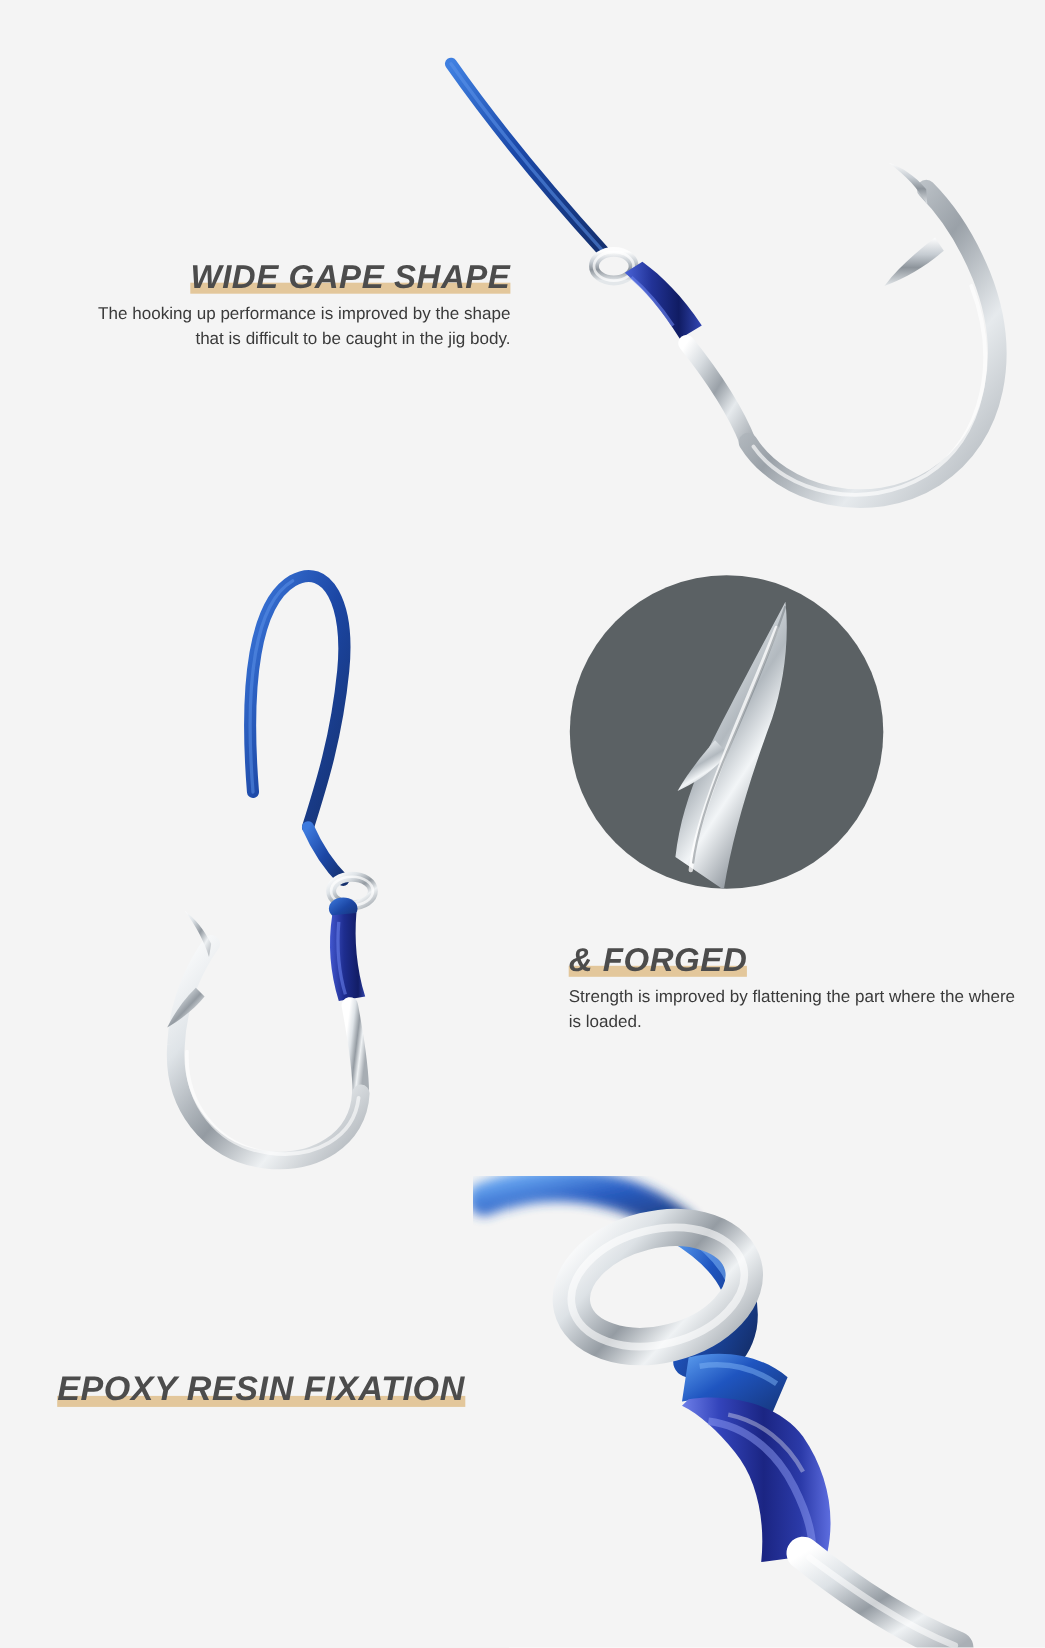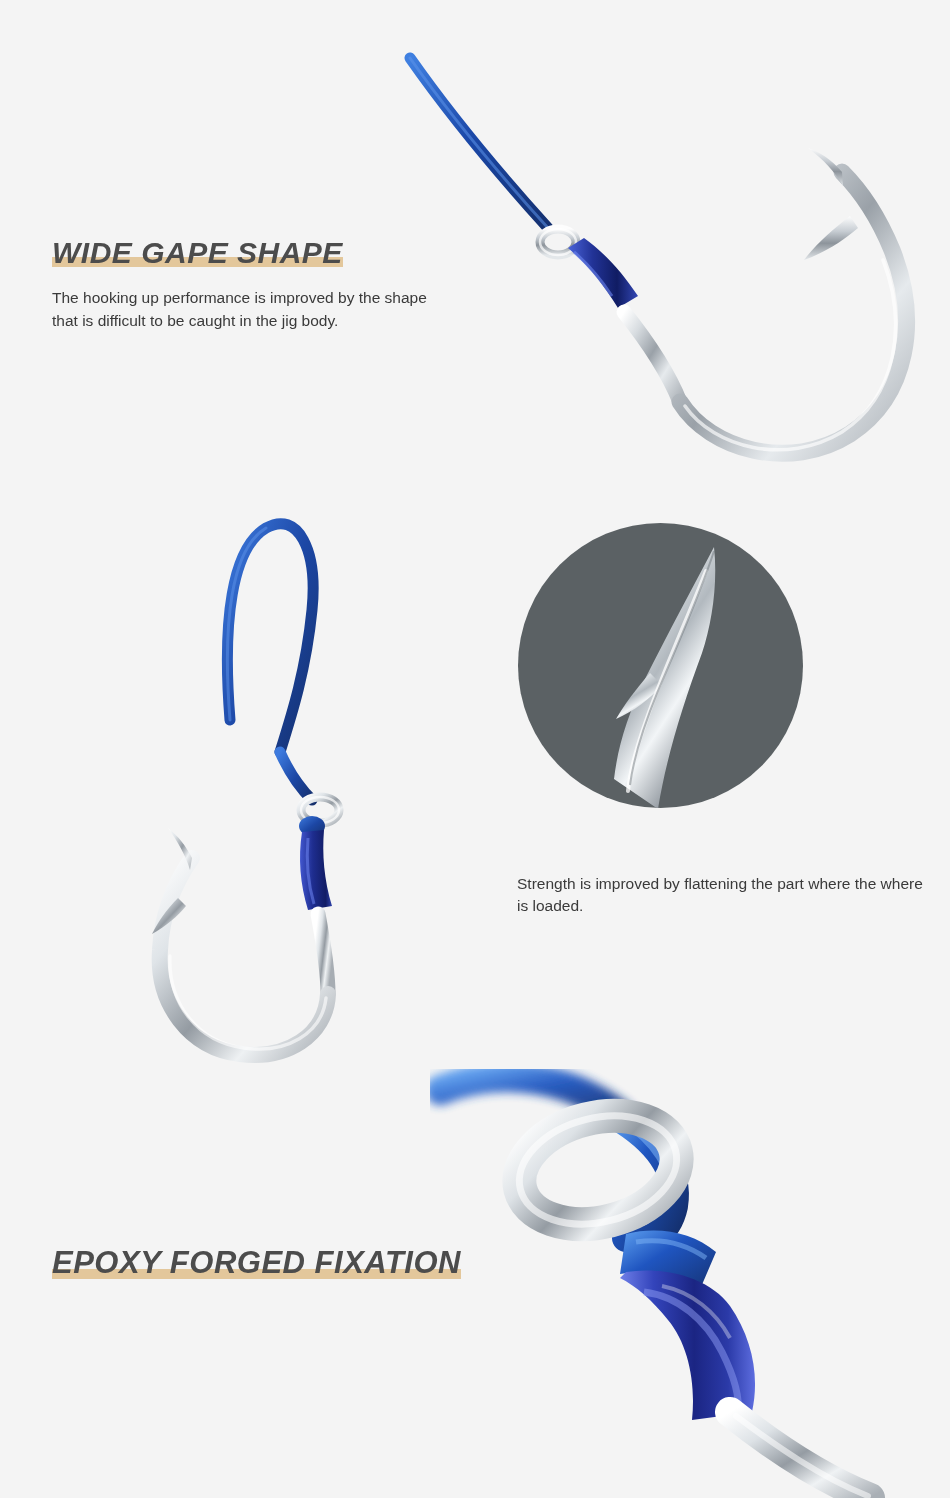--- a/index.html
+++ b/index.html
@@ -45,28 +45,28 @@
     bottom: 3px;
     height: 10px;
     background: #e3c79b;
     z-index: -1;
   }
   .heading-line .hl-text {
     position: relative;
     z-index: 2;
   }
   .body-text {
-    margin-top: 17px;
+    margin-top: 5px;
     font-size: 15.5px;
     line-height: 1.45;
     color: #3a3a3a;
     font-family: "Liberation Sans", sans-serif;
   }
 
-  #block-wide-gape { left: 52px; top: 235px; width: 400px; }
+  #block-wide-gape { left: 64px; top: 235px; width: 400px; text-align: right; }
   #block-flat { left: 517px; top: 838px; width: 420px; }
   #block-epoxy { left: 52px; top: 1245px; width: 520px; }
 
   #block-epoxy .heading-line { font-size: 31px; }
 
   
   .art { position: absolute; }
 
   #art-hook-top { left: 380px; top: 20px; width: 560px; height: 460px; }
   #art-hook-mid { left: 80px; top: 470px; width: 420px; height: 620px; }
@@ -273,27 +273,31 @@
         <span class="hl-underline"></span>
         <span class="hl-text">WIDE GAPE SHAPE</span>
       </div>
     </div>
     <p class="body-text">The hooking up performance is improved by the shape that is difficult to be caught in the jig body.</p>
   </div>
 
   <div class="feature-block" id="block-flat">
     <div class="heading-wrap">
       <br>
+      <div class="heading-line">
+        <span class="hl-underline"></span>
+        <span class="hl-text">&amp; FORGED</span>
+      </div>
     </div>
     <p class="body-text">Strength is improved by flattening the part where the where is loaded.</p>
   </div>
 
   <div class="feature-block" id="block-epoxy">
     <div class="heading-wrap">
       <div class="heading-line">
         <span class="hl-underline"></span>
-        <span class="hl-text">EPOXY FORGED FIXATION</span>
+        <span class="hl-text">EPOXY RESIN FIXATION</span>
       </div>
       <br>
     </div>
   </div>
 
 </div>
 
 </body></html>

